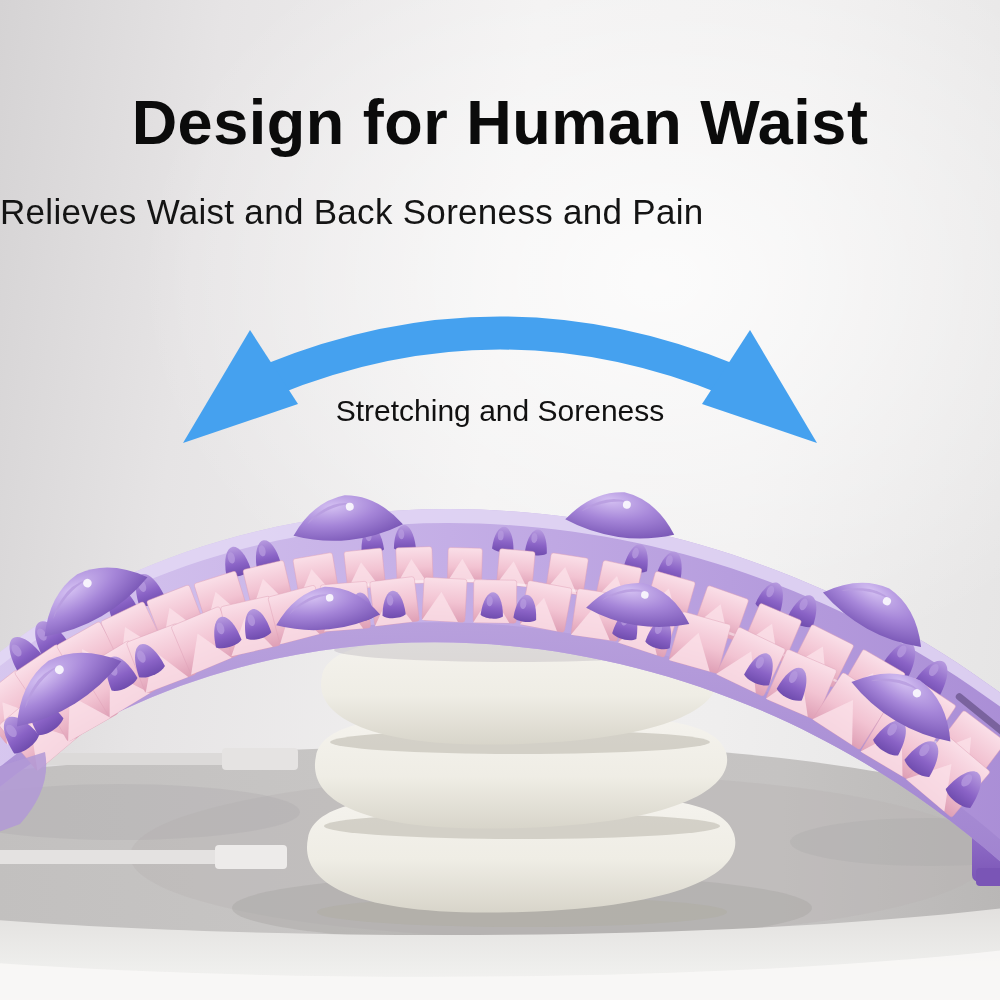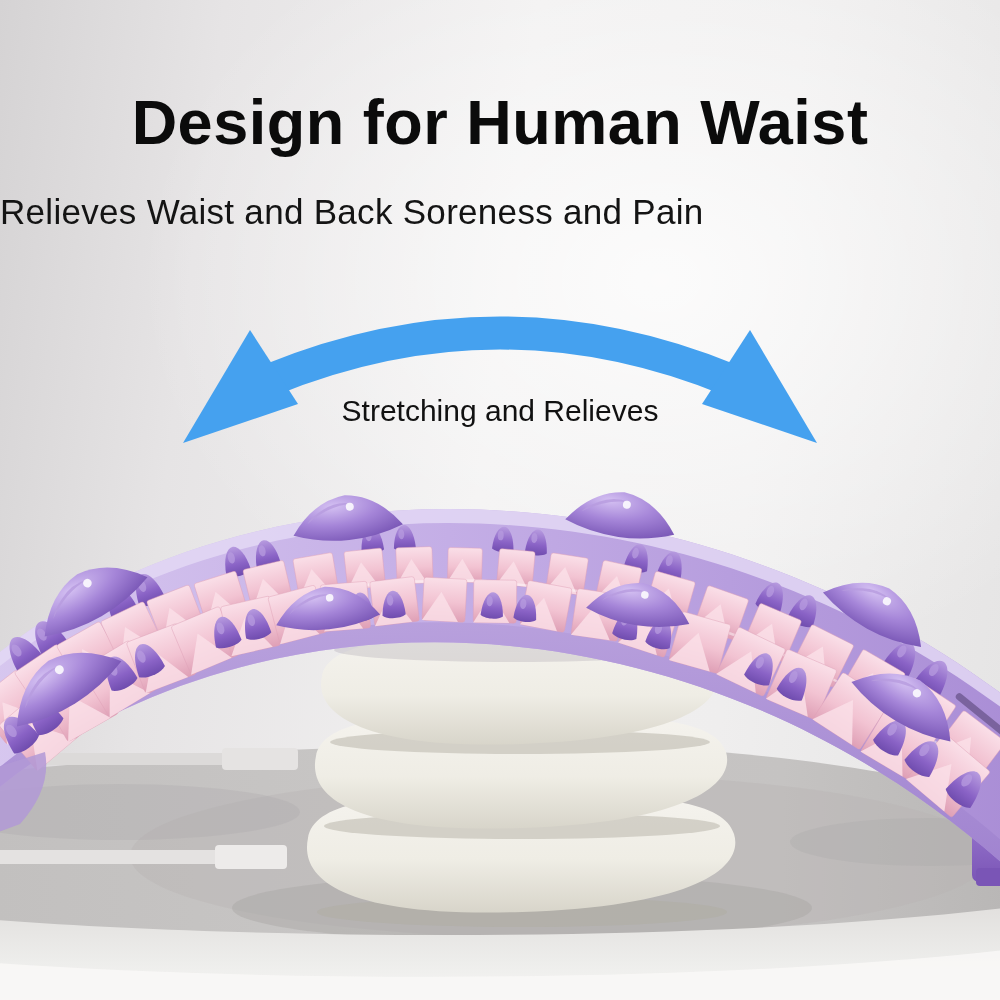--- a/index.html
+++ b/index.html
@@ -478,15 +478,15 @@
     </g>
   </svg>
 
   <div class="arrow-wrap">
     <svg viewBox="0 0 700 190" aria-hidden="true">
       <path d="M 120 92 Q 350 -2 580 92" fill="none" stroke="var(--arrow-blue,#45a1ef)" stroke-width="33"></path>
       <polygon points="33,155 100,42 148,116" fill="var(--arrow-blue,#45a1ef)"></polygon>
       <polygon points="667,155 600,42 552,116" fill="var(--arrow-blue,#45a1ef)"></polygon>
     </svg>
   </div>
-  <p class="arrow-caption">Stretching and Relieves</p>
+  <p class="arrow-caption">Stretching and Soreness</p>
 
 </main>
 
 </body></html>

